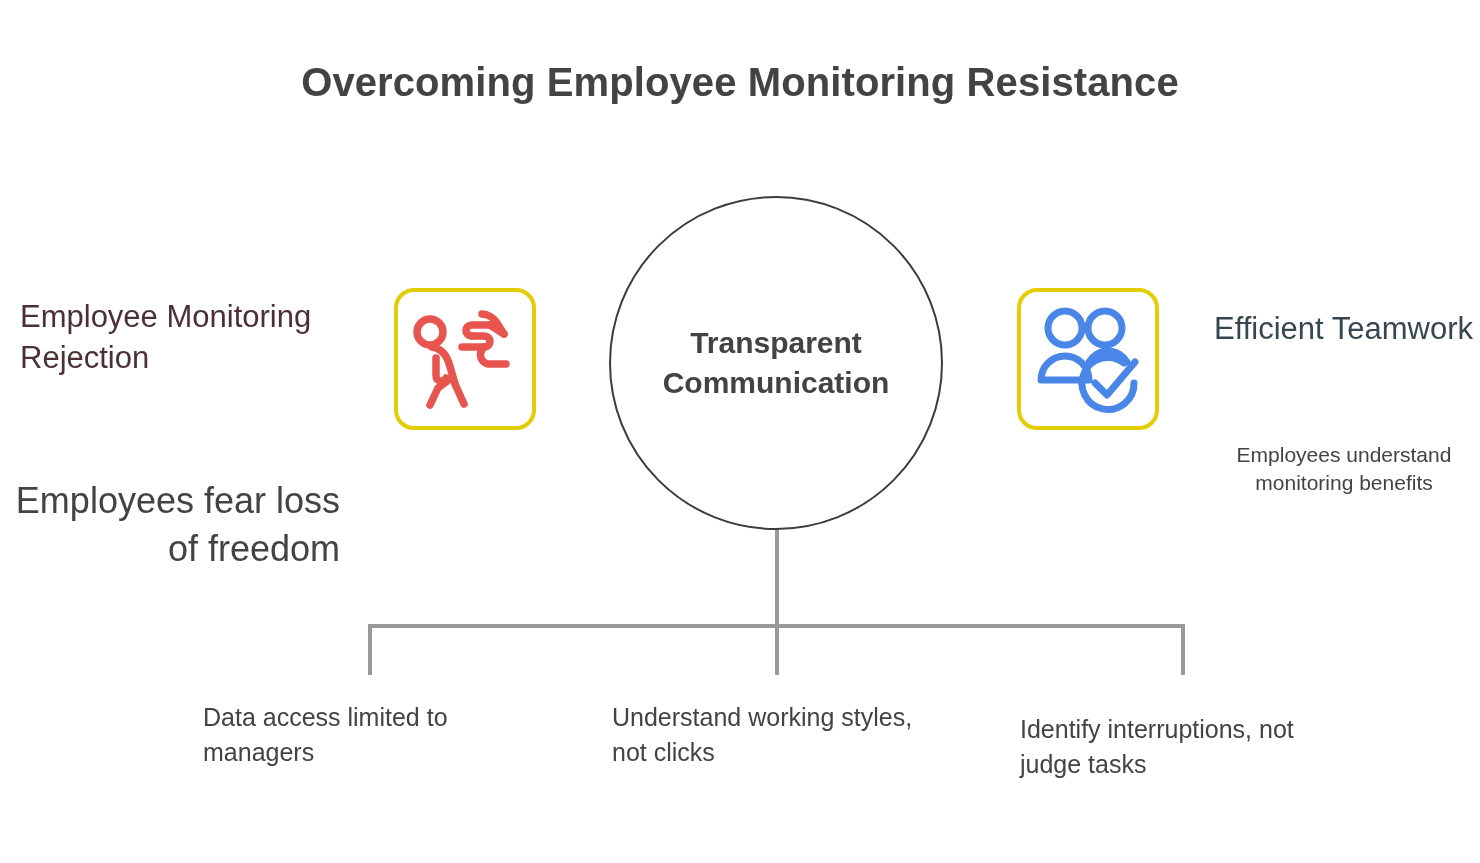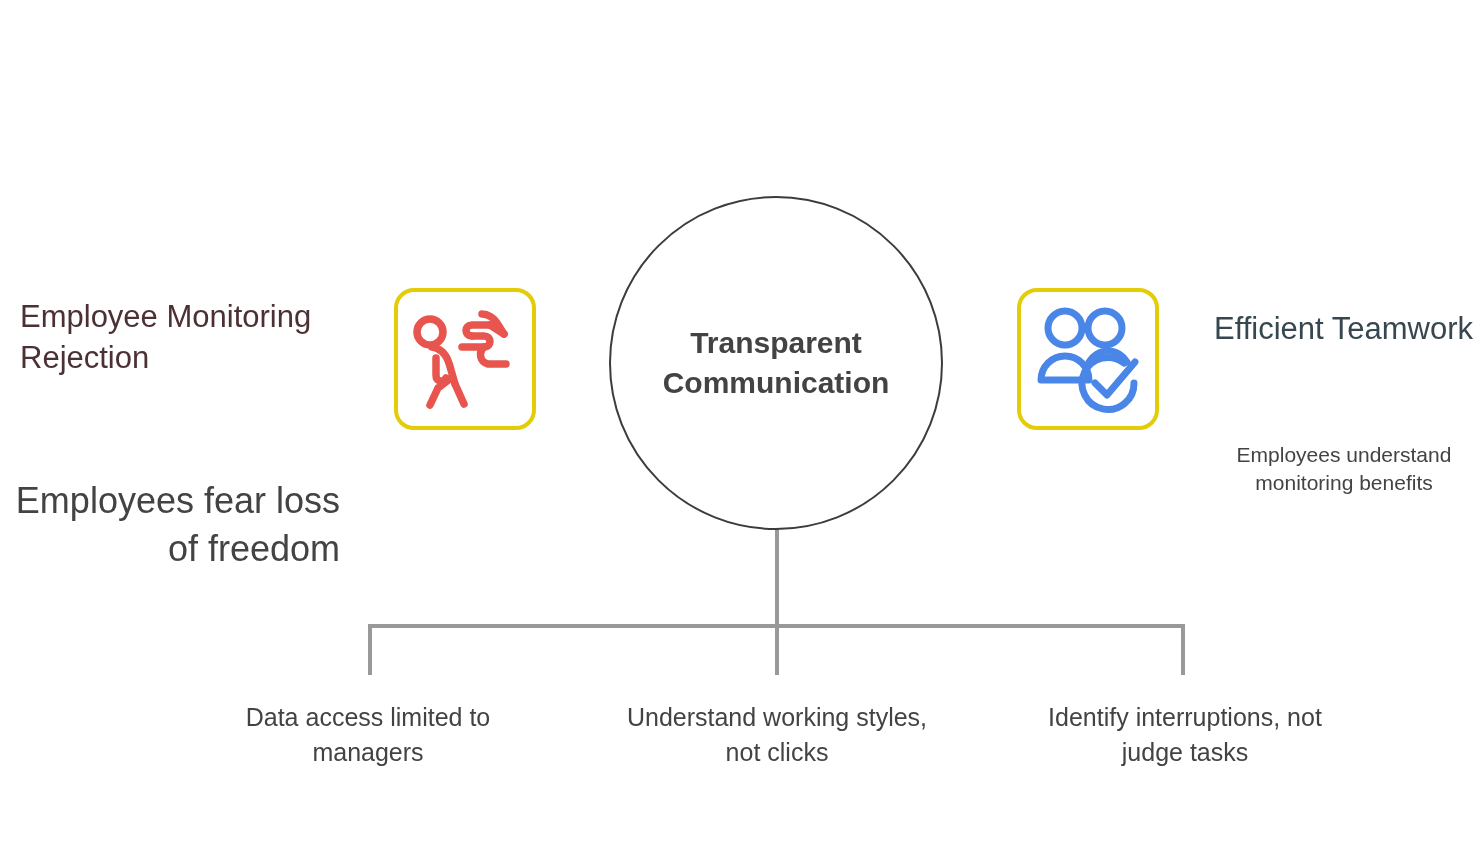--- a/index.html
+++ b/index.html
@@ -130,34 +130,35 @@
     height: 863px;
     pointer-events: none;
     z-index: 1;
   }
 
   
   .bottom-label {
     position: absolute;
     top: 700px;
     width: 330px;
-    text-align: center;
+    text-align: left;
     font-size: 25px;
     line-height: 1.38;
     color: #434343;
   }
   .bottom-label.b1 { left: 203px; }
   .bottom-label.b2 { left: 612px; }
-  .bottom-label.b3 { left: 1020px; }
+  .bottom-label.b3 { left: 1020px; margin-top: 12px; }
 </style>
 </head>
 <body>
 
 <div id="canvas">
 
+  <div class="page-title">Overcoming Employee Monitoring Resistance</div>
 
   <svg class="connector" viewBox="0 0 1480 863" xmlns="http://www.w3.org/2000/svg">
     <g stroke="#999999" stroke-width="4" fill="none" stroke-linecap="butt">
 
       <line x1="777" y1="528" x2="777" y2="675"></line>
 
       <line x1="368" y1="626" x2="1185" y2="626"></line>
 
       <line x1="370" y1="626" x2="370" y2="675"></line>
 

